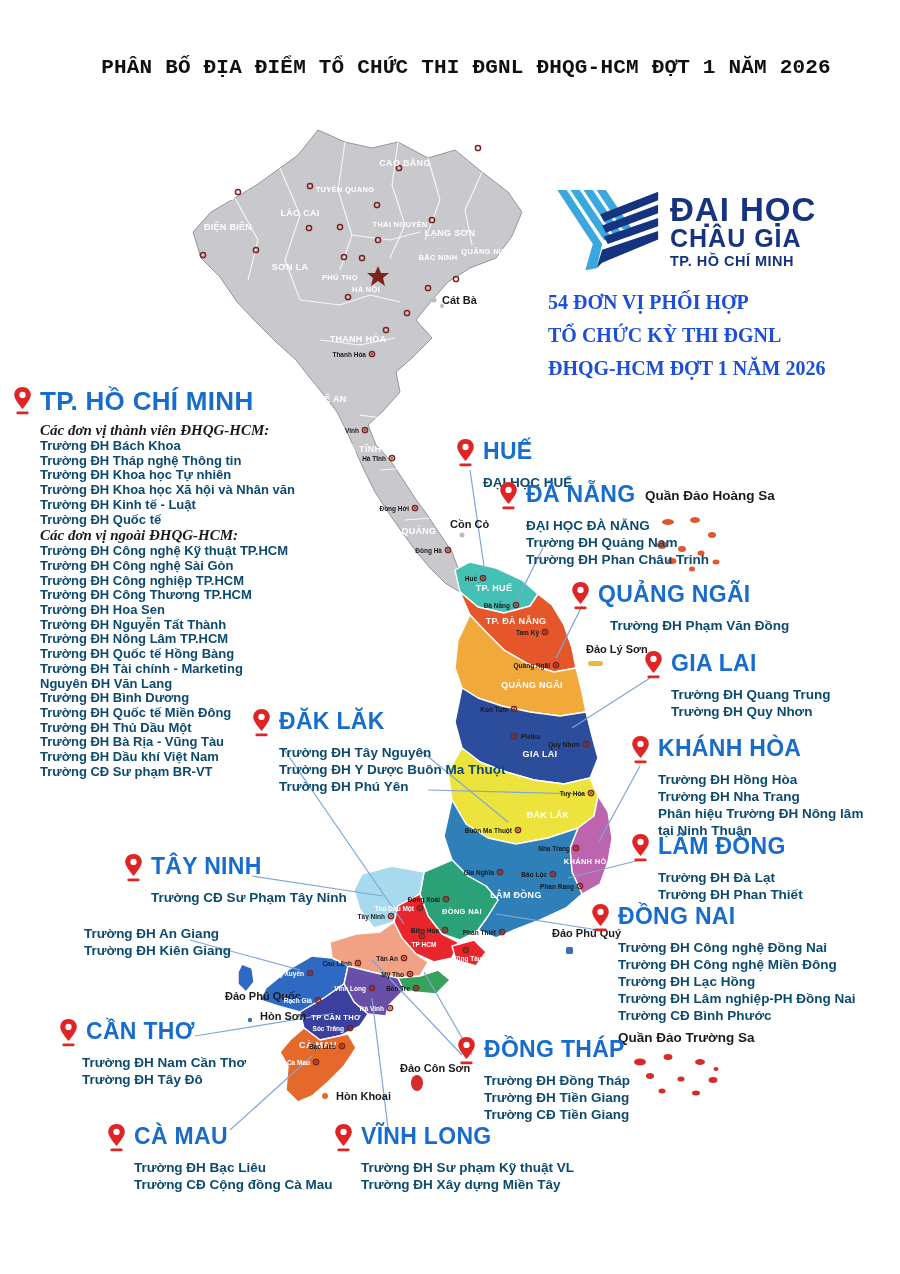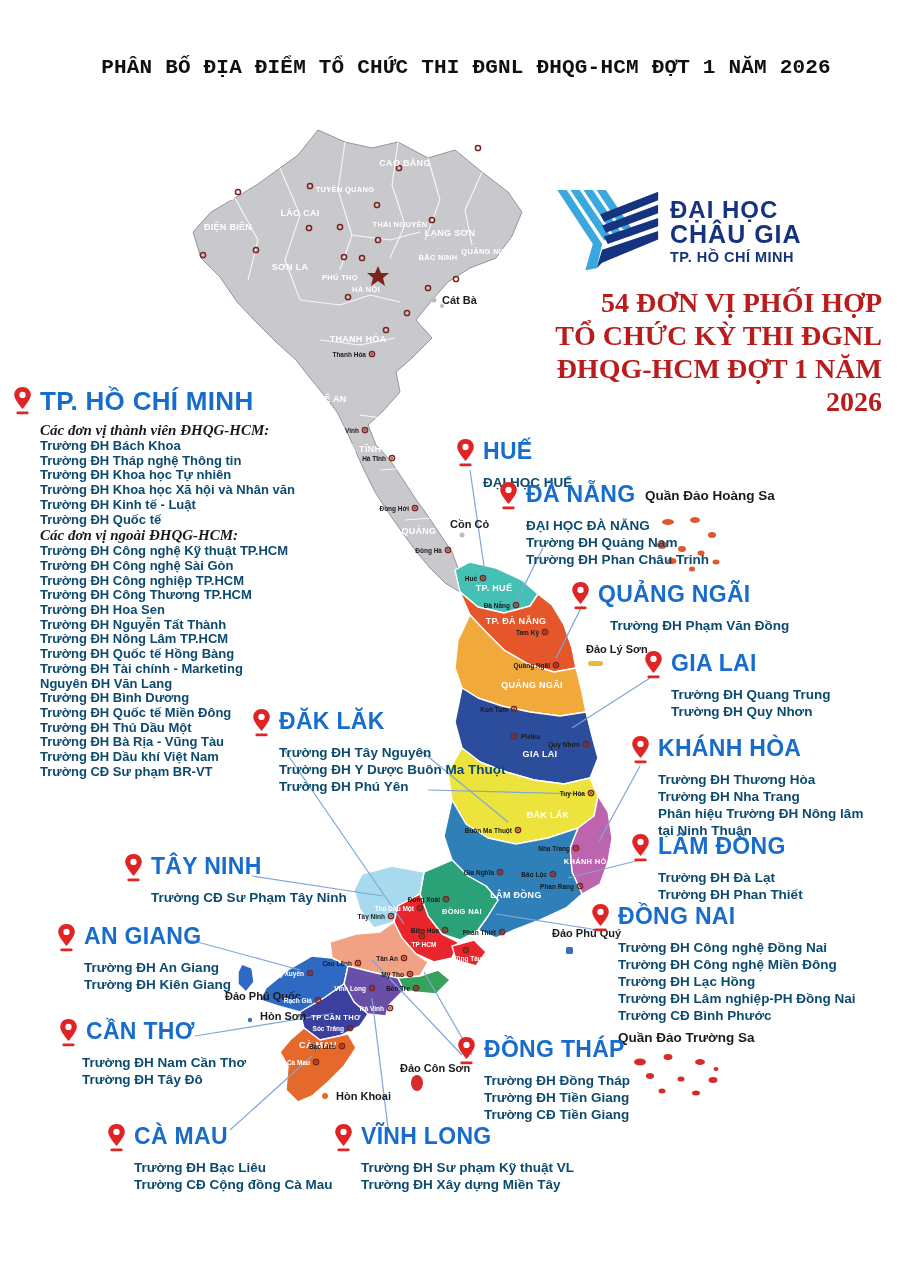--- a/index.html
+++ b/index.html
@@ -10,26 +10,26 @@
          letter-spacing:.2px;}
   svg.map{position:absolute;left:0;top:0;width:900px;height:1274px;}
   .prov-label{font:700 9px "Liberation Sans",sans-serif;fill:#fff;letter-spacing:.3px;}
   .prov-label.sm{font-size:7.5px;}
   .island-label{font:700 11px "Liberation Sans",sans-serif;fill:#1a1a1a;}
   .island-label.big{font-size:13.5px;}
   .city-label{font:700 6.5px "Liberation Sans",sans-serif;}
   
   .logo{position:absolute;left:548px;top:183px;display:flex;align-items:center;gap:10px;}
   .logo-text{color:#16337f;font-weight:700;line-height:1.0;}
-  .logo-text .l1{font-size:24px;letter-spacing:1px;}
+  .logo-text .l1{font-size:33px;letter-spacing:1px;}
   .logo-text .l2{font-size:25px;letter-spacing:1px;}
   .logo-text .l3{font-size:14.5px;margin-top:3px;letter-spacing:.5px;}
   
-  .banner{position:absolute;left:548px;top:286px;width:334px;text-align:right;
-          font-family:"Liberation Serif",serif;font-weight:700;font-size:28px;color:#b91c1c;
+  .banner{position:absolute;left:548px;top:286px;width:334px;text-align:left;
+          font-family:"Liberation Serif",serif;font-weight:700;font-size:20px;color:#1d4ed8;
           line-height:33px;}
   
   .callout{position:absolute;}
   .co-head{display:flex;align-items:flex-start;gap:7px;}
   .pin{width:21px;flex:0 0 21px;display:inline-block;}
   .co-title{font-weight:700;font-size:23px;color:#176ccc;letter-spacing:.3px;white-space:nowrap;}
   .hcm .co-title{font-size:26px;}
   .co-body{margin-left:28px;margin-top:2px;}
   .co-item{font-weight:700;font-size:13.5px;color:#0c4a6e;line-height:17px;white-space:nowrap;}
   .hcm .co-item{font-size:13px;line-height:14.7px;}
@@ -532,21 +532,21 @@
         <span class="pin">
   <svg viewBox="0 0 24 34" width="21" height="30">
     <path d="M12 1C6.5 1 2.5 5 2.5 10.2 2.5 16 12 26 12 26s9.5-10 9.5-15.8C21.5 5 17.5 1 12 1z" fill="#e02424"></path>
     <circle cx="12" cy="10" r="3.6" fill="#fff"></circle>
     <rect x="5" y="29" width="14" height="3.2" rx="1.6" fill="#e02424"></rect>
   </svg>
 </span>
         <span class="co-title">KHÁNH HÒA</span>
       </div>
     <div class="co-body">
-        <div class="co-item">Trường ĐH Thương Hòa</div>
+        <div class="co-item">Trường ĐH Hồng Hòa</div>
         <div class="co-item">Trường ĐH Nha Trang</div>
         <div class="co-item">Phân hiệu Trường ĐH Nông lâm tại Ninh Thuận</div>
       </div>
   </div>
 
   <div class="callout" style="left:630px;top:833px">
     <div class="co-head">
         <span class="pin">
   <svg viewBox="0 0 24 34" width="21" height="30">
     <path d="M12 1C6.5 1 2.5 5 2.5 10.2 2.5 16 12 26 12 26s9.5-10 9.5-15.8C21.5 5 17.5 1 12 1z" fill="#e02424"></path>
@@ -610,30 +610,20 @@
   </svg>
 </span>
         <span class="co-title">TÂY NINH</span>
       </div>
     <div class="co-body">
         <div class="co-item">Trường CĐ Sư Phạm Tây Ninh</div>
       </div>
   </div>
 
   <div class="callout" style="left:56px;top:923px">
-    <div class="co-head">
-        <span class="pin">
-  <svg viewBox="0 0 24 34" width="21" height="30">
-    <path d="M12 1C6.5 1 2.5 5 2.5 10.2 2.5 16 12 26 12 26s9.5-10 9.5-15.8C21.5 5 17.5 1 12 1z" fill="#e02424"></path>
-    <circle cx="12" cy="10" r="3.6" fill="#fff"></circle>
-    <rect x="5" y="29" width="14" height="3.2" rx="1.6" fill="#e02424"></rect>
-  </svg>
-</span>
-        <span class="co-title">AN GIANG</span>
-      </div>
     <div class="co-body">
         <div class="co-item">Trường ĐH An Giang</div>
         <div class="co-item">Trường ĐH Kiên Giang</div>
       </div>
   </div>
 
   <div class="callout" style="left:58px;top:1018px">
     <div class="co-head">
         <span class="pin">
   <svg viewBox="0 0 24 34" width="21" height="30">

